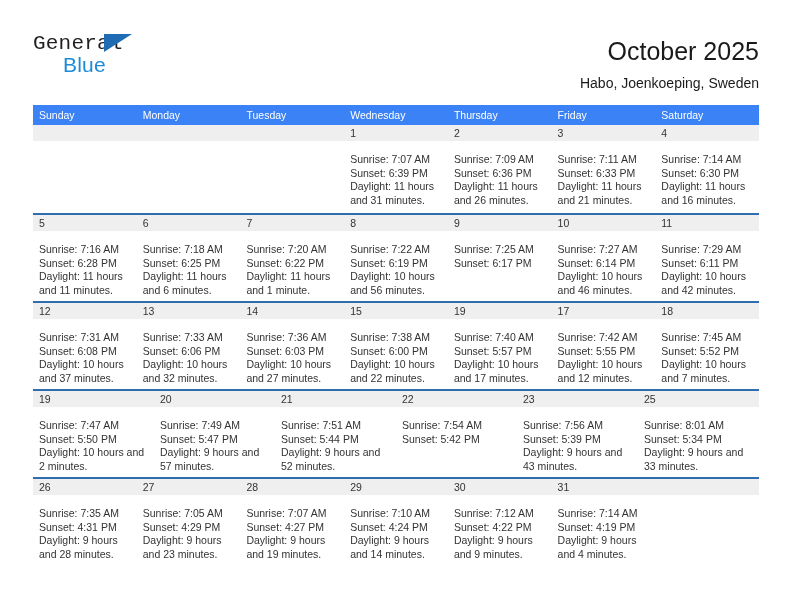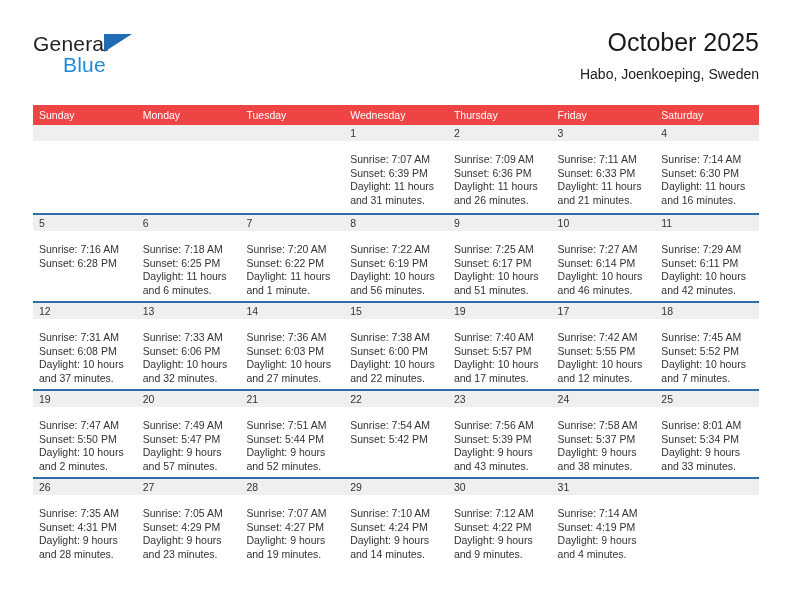--- a/index.html
+++ b/index.html
@@ -38,21 +38,21 @@
     width: 200px;
     height: 52px;
   }
   .logo-general {
     position: absolute;
     left: 0;
     top: 0;
     font-size: 21px;
     letter-spacing: 0.2px;
     color: #231f20;
-    font-family: Liberation Sans, sans-serif;
+    font-family: Liberation Mono, monospace;
   }
   .logo-triangle {
     position: absolute;
     left: 71px;
     top: 2px;
     width: 0;
     height: 0;
     border-left: 28px solid #1f6cb4;
     border-bottom: 18px solid transparent;
   }
@@ -69,40 +69,41 @@
     position: absolute;
     right: 0;
     top: 0;
     text-align: right;
   }
   .cal-title {
     font-size: 25px;
     color: #1a1a1a;
     line-height: 32px;
     white-space: nowrap;
+    margin-top: 9px;
   }
   .cal-subtitle {
     font-size: 14px;
     color: #1a1a1a;
     line-height: 20px;
     margin-top: 6px;
     white-space: nowrap;
   }
 
   
   .calendar {
     position: absolute;
     left: 33px;
     top: 105px;
     width: 726px;
   }
 
   .weekdays {
     display: flex;
-    background: #ef4444;
+    background: #3b82f6;
     height: 20px;
   }
   .weekday {
     flex: 1 1 0;
     min-width: 0;
     color: #ffffff;
     font-size: 10.5px;
     line-height: 20px;
     padding-left: 6px;
     box-sizing: border-box;
@@ -226,20 +227,21 @@
               <div>Daylight: 11 hours and 16 minutes.</div>
             </div>
           </div>
         </div>
         <div class="week">
           <div class="day">
             <div class="day-num">5</div>
             <div class="day-info">
               <div>Sunrise: 7:16 AM</div>
               <div>Sunset: 6:28 PM</div>
+              <div>Daylight: 11 hours and 11 minutes.</div>
             </div>
           </div>
           <div class="day">
             <div class="day-num">6</div>
             <div class="day-info">
               <div>Sunrise: 7:18 AM</div>
               <div>Sunset: 6:25 PM</div>
               <div>Daylight: 11 hours and 6 minutes.</div>
             </div>
           </div>
@@ -257,21 +259,20 @@
               <div>Sunrise: 7:22 AM</div>
               <div>Sunset: 6:19 PM</div>
               <div>Daylight: 10 hours and 56 minutes.</div>
             </div>
           </div>
           <div class="day">
             <div class="day-num">9</div>
             <div class="day-info">
               <div>Sunrise: 7:25 AM</div>
               <div>Sunset: 6:17 PM</div>
-              <div>Daylight: 10 hours and 51 minutes.</div>
             </div>
           </div>
           <div class="day">
             <div class="day-num">10</div>
             <div class="day-info">
               <div>Sunrise: 7:27 AM</div>
               <div>Sunset: 6:14 PM</div>
               <div>Daylight: 10 hours and 46 minutes.</div>
             </div>
           </div>
@@ -376,28 +377,20 @@
           </div>
           <div class="day">
             <div class="day-num">23</div>
             <div class="day-info">
               <div>Sunrise: 7:56 AM</div>
               <div>Sunset: 5:39 PM</div>
               <div>Daylight: 9 hours and 43 minutes.</div>
             </div>
           </div>
           <div class="day">
-            <div class="day-num">24</div>
-            <div class="day-info">
-              <div>Sunrise: 7:58 AM</div>
-              <div>Sunset: 5:37 PM</div>
-              <div>Daylight: 9 hours and 38 minutes.</div>
-            </div>
-          </div>
-          <div class="day">
             <div class="day-num">25</div>
             <div class="day-info">
               <div>Sunrise: 8:01 AM</div>
               <div>Sunset: 5:34 PM</div>
               <div>Daylight: 9 hours and 33 minutes.</div>
             </div>
           </div>
         </div>
         <div class="week">
           <div class="day">

